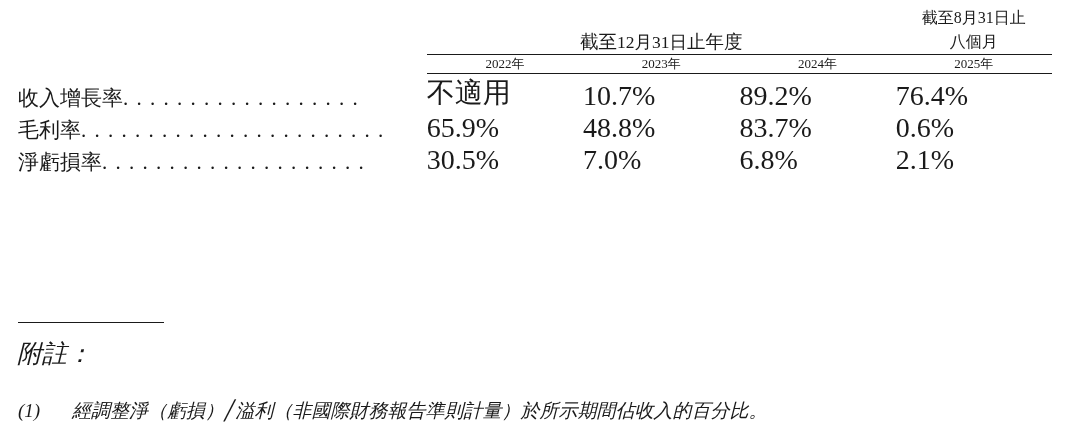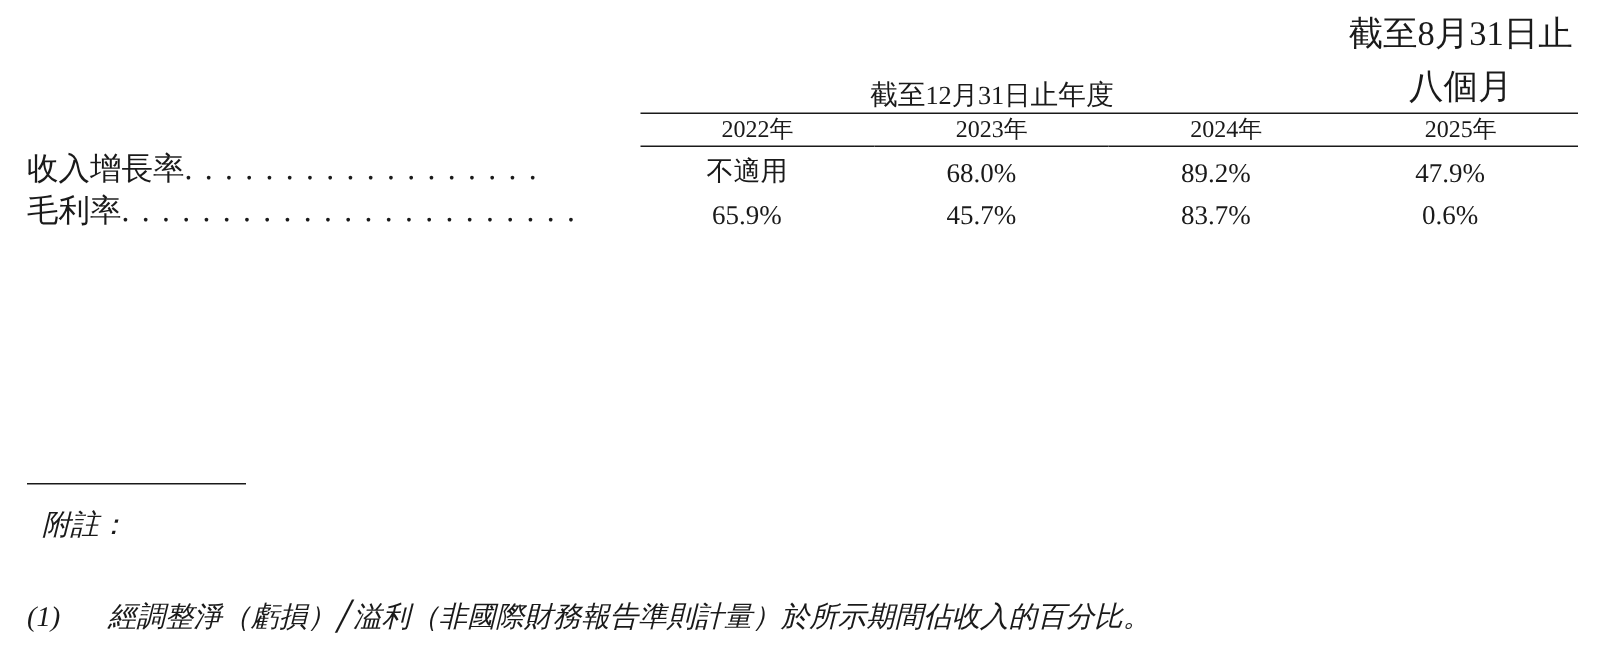--- a/index.html
+++ b/index.html
@@ -44,55 +44,55 @@
     text-align: center;
     font-size: 18.5px;
     font-weight: bold;
     padding-bottom: 3px;
     white-space: nowrap;
   }
   .grp-cell .small { font-size: 17.5px; }
 
   .grp-two-line {
     text-align: center;
-    font-size: 23px;
+    font-size: 16px;
     font-weight: bold;
     line-height: 1.5;
     white-space: nowrap;
   }
 
   .rule-row td {
     height: 1px;
     padding: 0;
   }
   .rule {
     border-bottom: 1.4px solid #1a1a1a;
     height: 0;
     font-size: 0;
     line-height: 0;
   }
 
   .yr-cell {
     text-align: center;
-    font-size: 16px;
+    font-size: 13px;
     font-weight: bold;
     padding-top: 7px;
     padding-bottom: 6px;
     white-space: nowrap;
   }
 
   .data-row td {
     padding-top: 8px;
     padding-bottom: 2px;
     font-size: 21px;
   }
   .data-row td.num {
-    text-align: center;
+    text-align: left;
     padding-right: 14px;
-    font-size: 18px;
+    font-size: 28px;
     margin-top: 47px;
   }
   td.label {
     white-space: nowrap;
     letter-spacing: 0px;
     margin-top: 12px;
   }
   .leader {
     letter-spacing: 1.5px;
   }
@@ -109,23 +109,23 @@
 
   .footsep {
     position: absolute;
     left: 18px;
     top: 322px;
     width: 146px;
     border-top: 1.3px solid #1a1a1a;
   }
   .footnote-head {
     position: absolute;
-    left: 28px;
+    left: 17px;
     top: 337px;
-    font-size: 19px;
+    font-size: 25px;
     font-style: italic;
     font-family: "Liberation Serif", "DejaVu Serif", serif;
   }
   .footnote {
     position: absolute;
     left: 18px;
     top: 398px;
     font-size: 19px;
     white-space: nowrap;
     font-style: italic;
@@ -192,35 +192,44 @@
         <td>
             <div class="rule"></div>
           </td>
       </tr>
 
       <tr class="data-row">
         <td class="label">
           <span>收入增長率</span><span class="leader">. . . . . . . . . . . . . . . . . .</span>
         </td>
         <td class="num">不適用</td>
-        <td class="num">68.0%</td>
+        <td class="num">10.7%</td>
         <td class="num">89.2%</td>
-        <td class="num">47.9%</td>
+        <td class="num">76.4%</td>
       </tr>
 
       <tr class="data-row">
         <td class="label">
           <span>毛利率</span><span class="leader">. . . . . . . . . . . . . . . . . . . . . . .</span>
         </td>
         <td class="num">65.9%</td>
-        <td class="num">45.7%</td>
+        <td class="num">48.8%</td>
         <td class="num">83.7%</td>
         <td class="num">0.6%</td>
       </tr>
 
+      <tr class="data-row">
+        <td class="label">
+          <span>淨虧損率</span><span class="leader">. . . . . . . . . . . . . . . . . . . .</span>
+        </td>
+        <td class="num">30.5%</td>
+        <td class="num">7.0%</td>
+        <td class="num">6.8%</td>
+        <td class="num">2.1%</td>
+      </tr>
 
     </tbody>
   </table>
 
   <div class="footsep"></div>
 
   <div class="footnote-head">附註：</div>
 
   <div class="footnote">
     <span class="fn-marker">(1)</span><span>經調整淨（虧損）╱溢利（非國際財務報告準則計量）於所示期間佔收入的百分比。</span>

